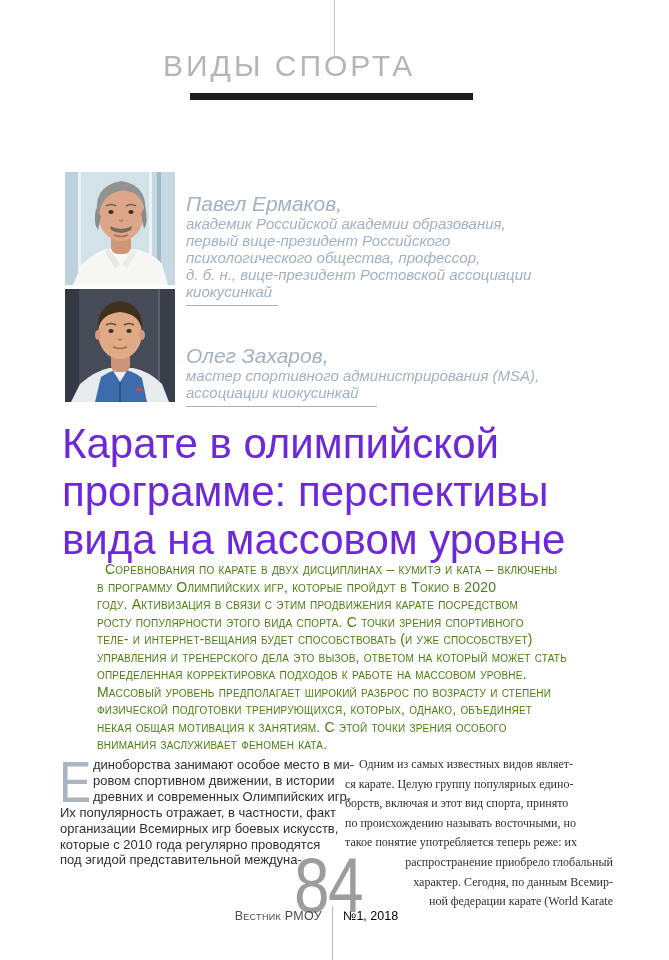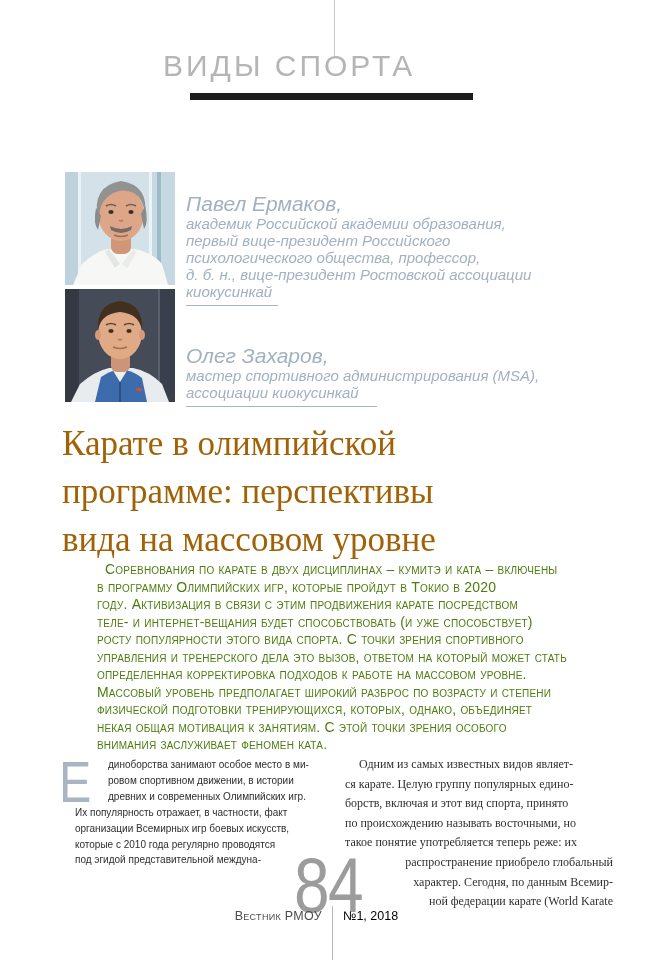--- a/index.html
+++ b/index.html
@@ -29,40 +29,40 @@
   #author-text-2 { top:344px; }
   .author-name { font-size:21px; line-height:23px; }
   .author-bio .line { font-size:15px; line-height:17px; white-space:nowrap; }
   .bio-rule { height:1px; background:#a7b4c1; margin-top:5px; }
   #author-text-1 .bio-rule { width:92px; }
   #author-text-2 .bio-rule { width:191px; }
 
   
   #article-title {
     left:62px; top:420px; width:590px;
-    font-family:Liberation Serif, serif; font-weight:normal;
-    font-size:35px; line-height:48px; color:#a16207;
+    font-family:Liberation Sans, sans-serif; font-weight:normal;
+    font-size:42px; line-height:48px; color:#6d28d9;
   }
   #article-title .line { white-space:nowrap; }
 
   
   #lead { left:97px; top:561px; width:500px; color:#4d7c0f; }
   #lead .line {
     font-variant:small-caps; font-size:14px; line-height:17.5px;
     letter-spacing:0.2px; white-space:nowrap;
   }
   #lead .line:first-child { padding-left:8px; }
 
   
   #dropcap {
     left:59px; top:757px; font-size:57px; line-height:50px;
     color:#a9b5c2; transform:scaleX(0.85); transform-origin:left top;
   }
   #col-left { left:60px; top:757px; width:276px; color:#2e2e2e; }
-  #col-left .line { font-size:10px; line-height:15.9px; white-space:nowrap;margin-left:15px; }
+  #col-left .line { font-size:13px; line-height:15.9px; white-space:nowrap; }
   #col-left .line:nth-child(-n+3) { padding-left:33px; }
 
   #col-right { left:345px; top:755px; width:268px; color:#302f2d;
     font-family:"Liberation Serif", serif; }
   #col-right .line { font-size:12px; line-height:19.6px; white-space:nowrap; }
   #col-right .line:first-child { padding-left:14px; }
   #col-right .line:nth-child(n+6) { text-align:right; }
 
   
   #page-number {
@@ -156,22 +156,22 @@
   <h1 class="abs" id="article-title">
       <div class="line">Карате в олимпийской</div>
       <div class="line">программе: перспективы</div>
       <div class="line">вида на массовом уровне</div>
     </h1>
 
   <div class="abs" id="lead">
       <div class="line">Соревнования по карате в двух дисциплинах – кумитэ и ката – включены</div>
       <div class="line">в программу Олимпийских игр, которые пройдут в Токио в 2020</div>
       <div class="line">году. Активизация в связи с этим продвижения карате посредством</div>
+      <div class="line">росту популярности этого вида спорта. С точки зрения спортивного</div>
       <div class="line">теле- и интернет-вещания будет способствовать (и уже способствует)</div>
-      <div class="line">росту популярности этого вида спорта. С точки зрения спортивного</div>
       <div class="line">управления и тренерского дела это вызов, ответом на который может стать</div>
       <div class="line">определенная корректировка подходов к работе на массовом уровне.</div>
       <div class="line">Массовый уровень предполагает широкий разброс по возрасту и степени</div>
       <div class="line">физической подготовки тренирующихся, которых, однако, объединяет</div>
       <div class="line">некая общая мотивация к занятиям. С этой точки зрения особого</div>
       <div class="line">внимания заслуживает феномен ката.</div>
     </div>
 
   <div class="abs" id="dropcap">Е</div>
   <div class="abs" id="col-left">

